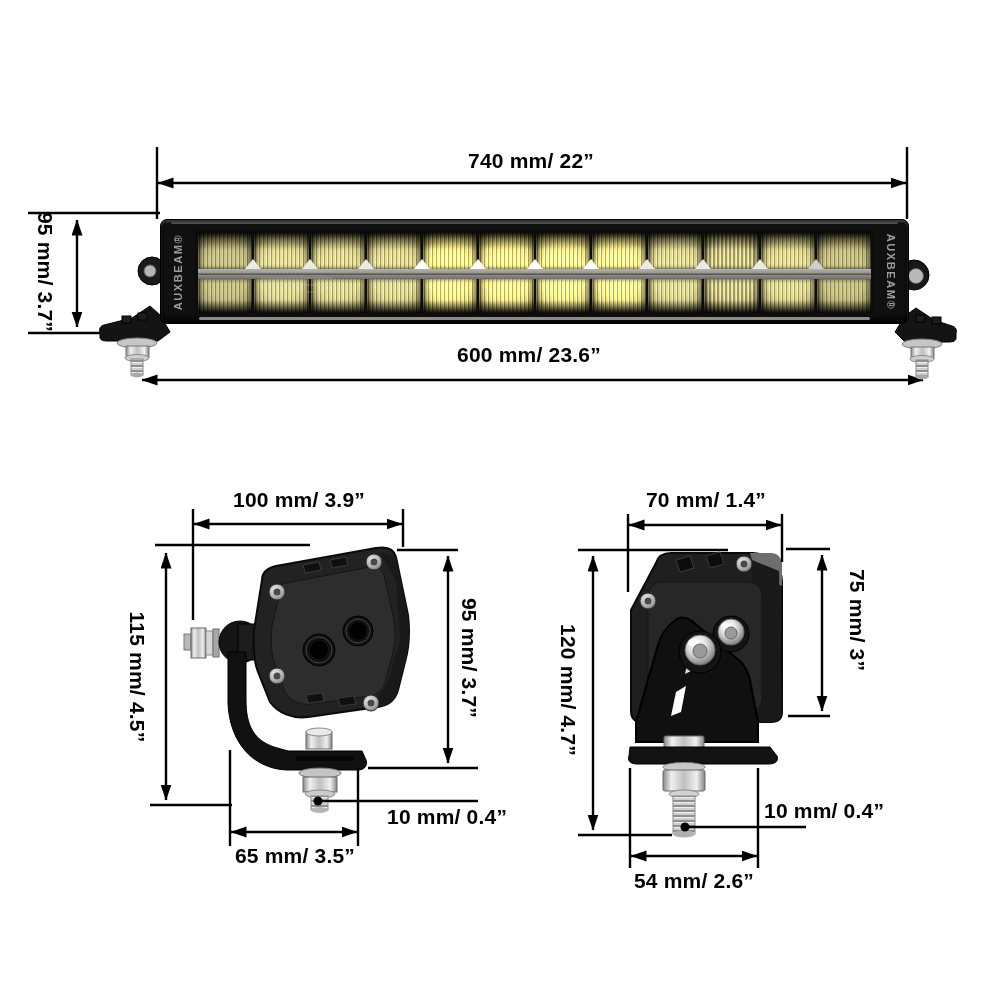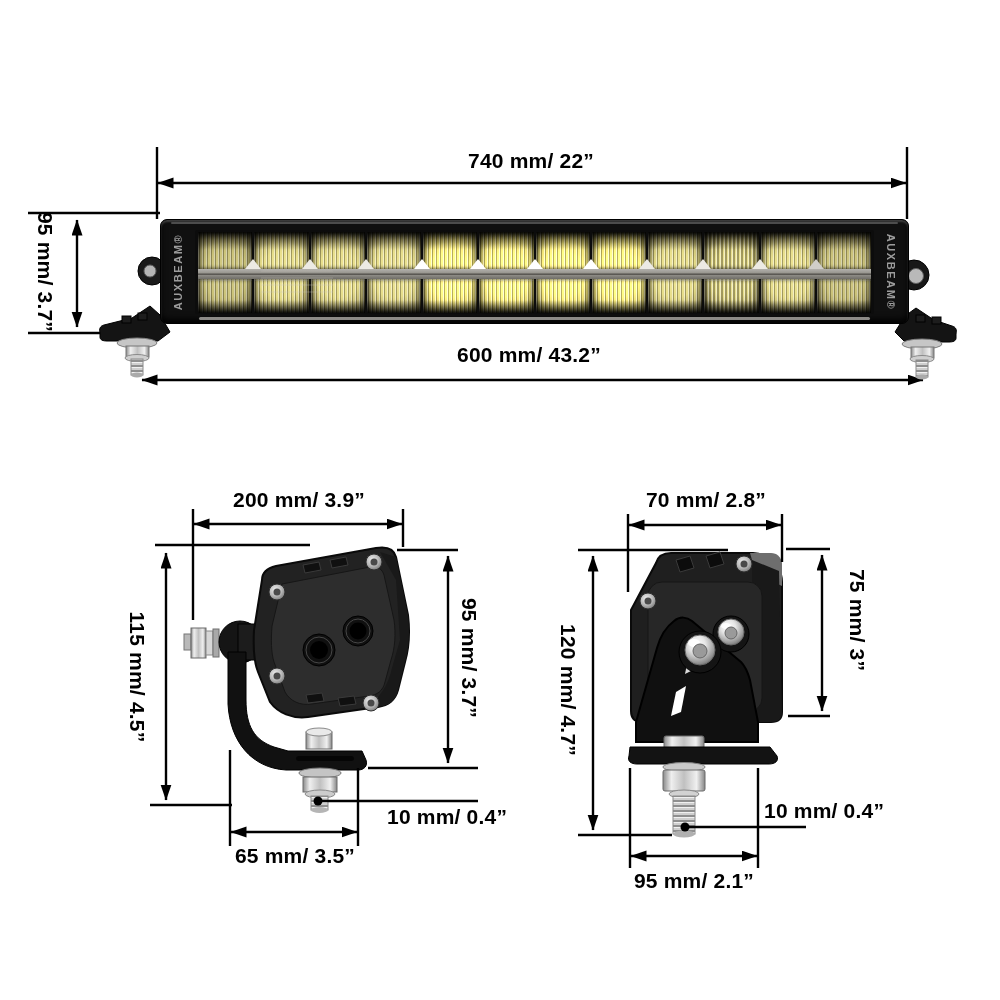--- a/index.html
+++ b/index.html
@@ -289,27 +289,27 @@
       <div class="etch"></div>
     </div>
     <div class="cap right">
       <span class="cap-text">AUXBEAM®</span>
     </div>
     <div class="lip-bot"></div>
   </div>
 
   <div class="dim" style="left:531px;top:161px">740 mm/ 22”</div>
   <div class="dim v" style="left:45px;top:272px">95 mm/ 3.7”</div>
-  <div class="dim" style="left:529px;top:355px">600 mm/ 43.2”</div>
-
-  <div class="dim" style="left:299px;top:500px">200 mm/ 3.9”</div>
+  <div class="dim" style="left:529px;top:355px">600 mm/ 23.6”</div>
+
+  <div class="dim" style="left:299px;top:500px">100 mm/ 3.9”</div>
   <div class="dim v" style="left:137px;top:677px">115 mm/ 4.5”</div>
   <div class="dim v" style="left:469px;top:658px">95 mm/ 3.7”</div>
   <div class="dim tl" style="left:387px;top:805px">10 mm/ 0.4”</div>
   <div class="dim" style="left:295px;top:856px">65 mm/ 3.5”</div>
 
-  <div class="dim" style="left:706px;top:500px">70 mm/ 2.8”</div>
+  <div class="dim" style="left:706px;top:500px">70 mm/ 1.4”</div>
   <div class="dim v" style="left:568px;top:690px">120 mm/ 4.7”</div>
   <div class="dim v" style="left:857px;top:620px">75 mm/ 3”</div>
   <div class="dim tl" style="left:764px;top:799px">10 mm/ 0.4”</div>
-  <div class="dim" style="left:694px;top:881px">95 mm/ 2.1”</div>
+  <div class="dim" style="left:694px;top:881px">54 mm/ 2.6”</div>
 
 </div>
 
 </body></html>

